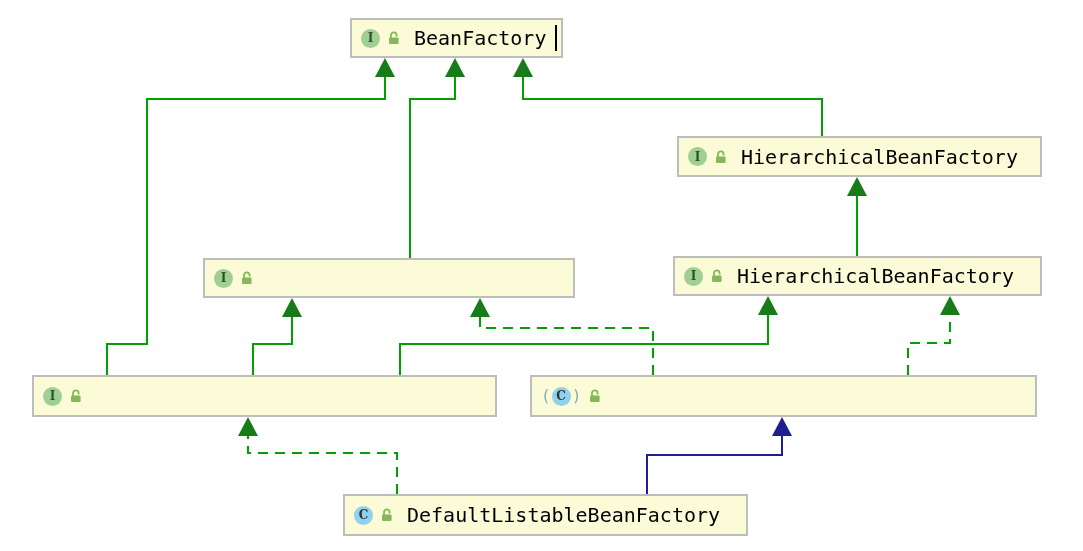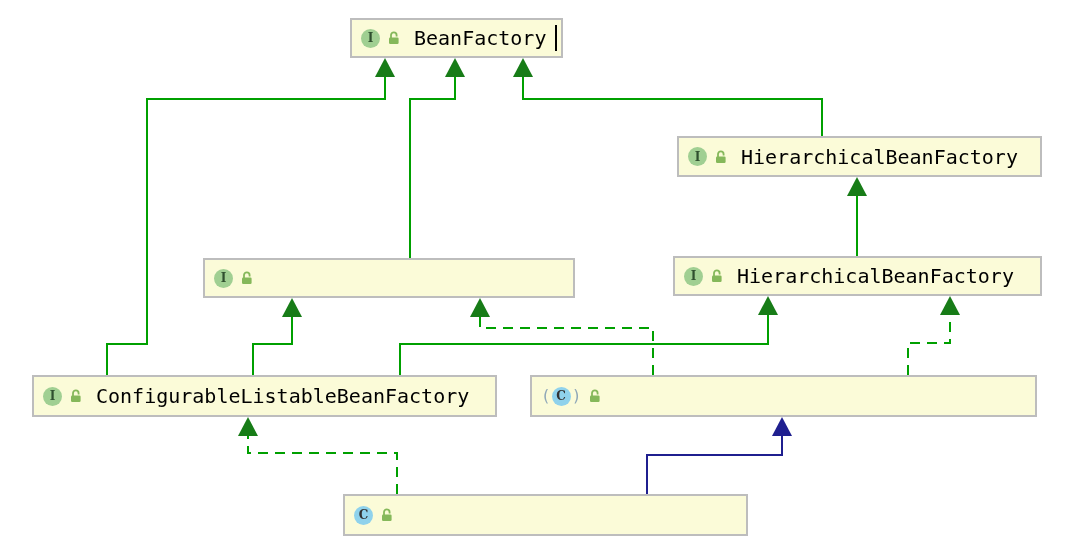--- a/index.html
+++ b/index.html
@@ -142,21 +142,20 @@
   </div>
 
   <div class="node" style="left:32px; top:375px; width:465px; height:42px;">
     <span class="badge iface">I</span>
     <span class="lock">
       <svg width="16" height="16" viewBox="0 0 16 16">
         <path d="M5 8 V5.2 a2.8 2.8 0 0 1 5.6 0 V6.4" fill="none" class="lk" stroke-width="1.8" stroke="#85b85a"></path>
         <rect x="3" y="7.6" width="9.6" height="6.4" rx="1.2" class="lkf" fill="#85b85a"></rect>
       </svg>
     </span>
-    <span class="label">ConfigurableListableBeanFactory</span>
   </div>
 
   <div class="node" style="left:530px; top:375px; width:507px; height:42px;">
     <span class="abstract-wrap">
       <span class="paren">(</span>
       <span class="badge cls">C</span>
       <span class="paren">)</span>
     </span>
     <span class="lock">
       <svg width="16" height="16" viewBox="0 0 16 16">
@@ -167,15 +166,16 @@
   </div>
 
   <div class="node" style="left:343px; top:494px; width:405px; height:42px;">
     <span class="badge cls">C</span>
     <span class="lock">
       <svg width="16" height="16" viewBox="0 0 16 16">
         <path d="M5 8 V5.2 a2.8 2.8 0 0 1 5.6 0 V6.4" fill="none" class="lk" stroke-width="1.8" stroke="#85b85a"></path>
         <rect x="3" y="7.6" width="9.6" height="6.4" rx="1.2" class="lkf" fill="#85b85a"></rect>
       </svg>
     </span>
+    <span class="label">DefaultListableBeanFactory</span>
   </div>
 
 </div>
 
 </body></html>

